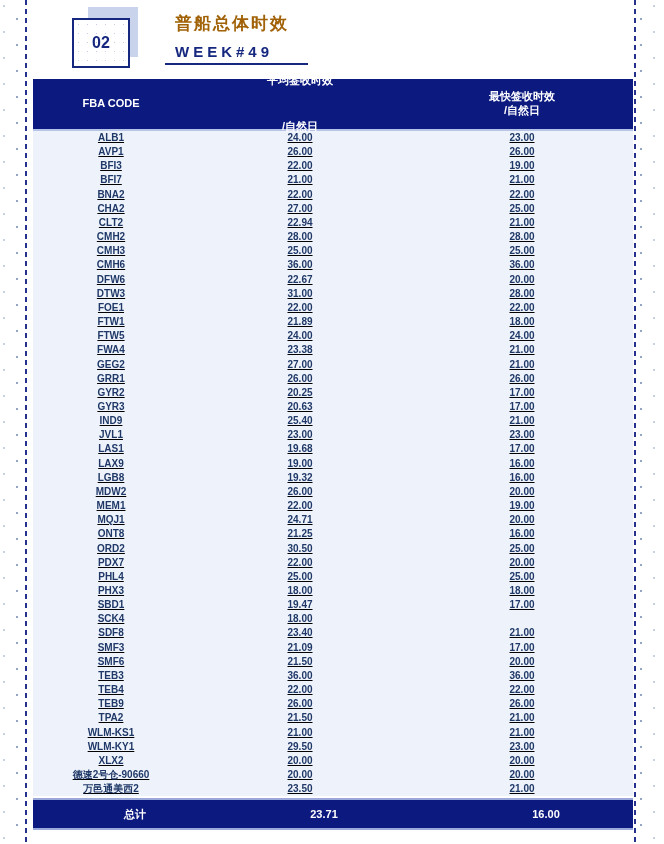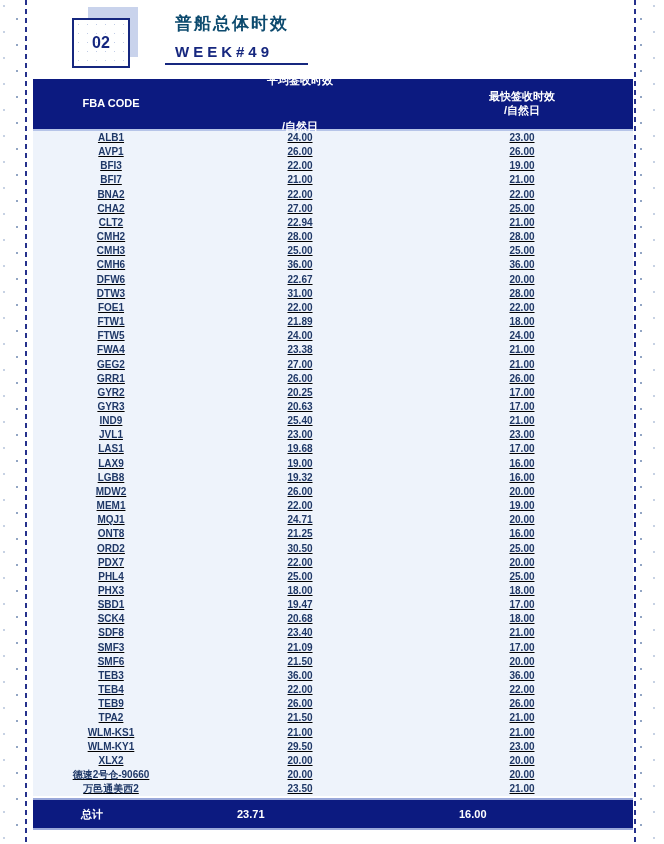--- a/index.html
+++ b/index.html
@@ -35,21 +35,21 @@
     position: absolute; left: 72px; top: 18px; width: 58px; height: 50px;
     background-color: #ffffff;
     background-image: radial-gradient(circle, #c2cde6 0.8px, transparent 1px);
     background-size: 9px 9px;
     border: 2px solid #16277f;
     display: flex; align-items: center; justify-content: center;
     font-size: 16px; font-weight: bold; color: #16277f;
   }
   .title-block { position: absolute; left: 175px; top: 12px; }
   .page-title {
-    font-size: 17px; font-weight: bold; color: #0c4a6e; letter-spacing: 2px;
+    font-size: 17px; font-weight: bold; color: #a16207; letter-spacing: 2px;
   }
   .page-subtitle {
     margin-top: 8px; font-size: 15px; font-weight: bold; color: #16277f; letter-spacing: 4px;
   }
   .title-underline {
     position: absolute; left: 165px; top: 63px; width: 143px; height: 2px;
     background: #16277f;
   }
 
   
@@ -70,21 +70,21 @@
   .td {
     text-align: center; font-size: 10px; font-weight: bold; color: #1f3867;
     line-height: 14.17px; white-space: nowrap;
   }
   .tfoot {
     display: flex; height: 32px; margin-top: 2px;
     background: #0c1a80; color: #ffffff; align-items: center;
     border-top: 2px solid #9aa8da; border-bottom: 2px solid #9aa8da;
   }
   .tf {
-    text-align: left; font-size: 11px; font-weight: bold; padding-left: 48px;
+    text-align: center; font-size: 11px; font-weight: bold; padding-left: 48px;
   }
 </style>
 </head>
 <body>
 
 <div class="content-area"></div>
 <div class="dash-rule left"></div>
 <div class="dash-rule right"></div>
 
 <div class="badge-shadow"></div>
@@ -313,21 +313,20 @@
   </div>
 
   <div class="tr">
     <div class="td c1">SBD1</div>
     <div class="td c2">19.47</div>
     <div class="td c3">17.00</div>
   </div>
 
   <div class="tr">
     <div class="td c1">SCK4</div>
-    <div class="td c2">20.68</div>
     <div class="td c3">18.00</div>
   </div>
 
   <div class="tr">
     <div class="td c1">SDF8</div>
     <div class="td c2">23.40</div>
     <div class="td c3">21.00</div>
   </div>
 
   <div class="tr">

